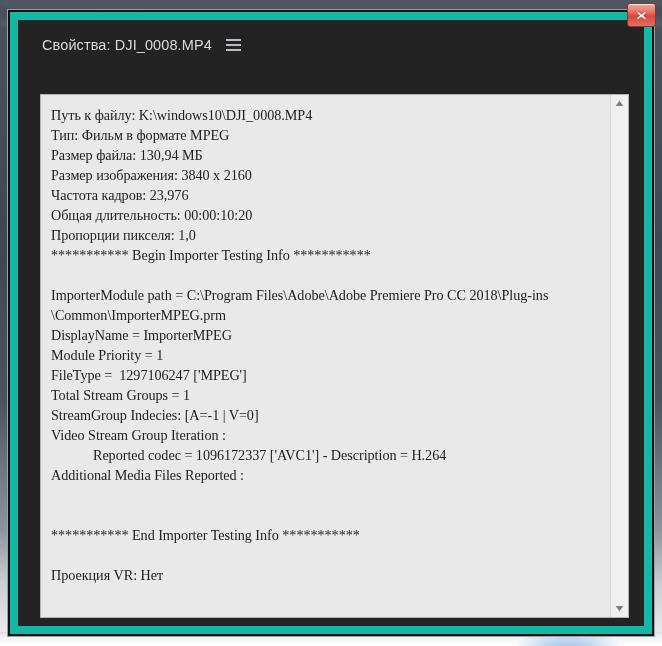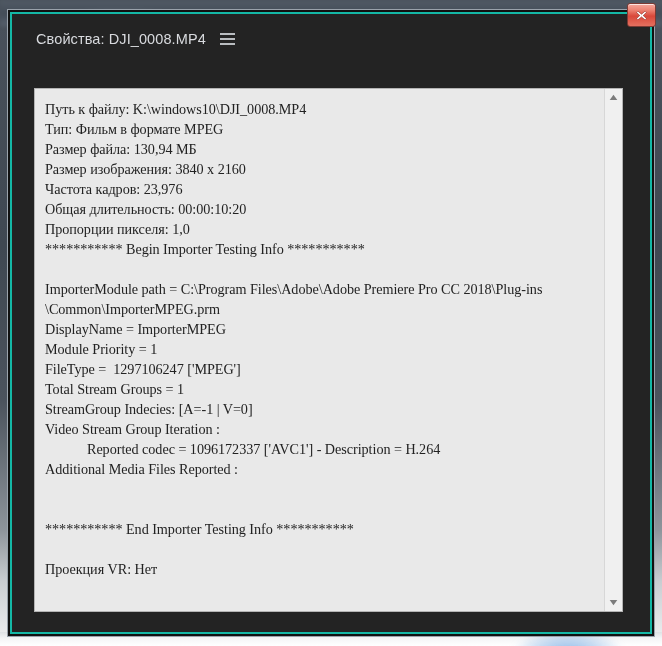--- a/index.html
+++ b/index.html
@@ -61,21 +61,21 @@
     height: 628px;
     background: #111;
     border: 1px solid #9aa2ab;
     box-sizing: border-box;
     padding: 2px;
   }
   #window .frame-inner {
     width: 100%;
     height: 100%;
     box-sizing: border-box;
-    border: 2px solid #14b8a6;
+    border: 8px solid #14b8a6;
     background: #232323;
     position: relative;
     overflow: hidden;
   }
 
   
   #titlebar {
     position: absolute;
     left: 0; right: 0; top: 0;
     height: 50px;

